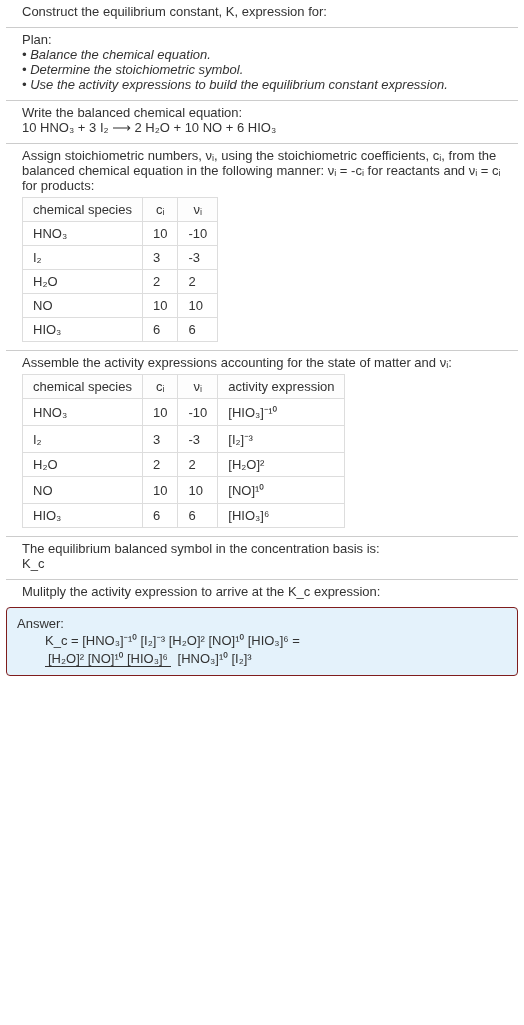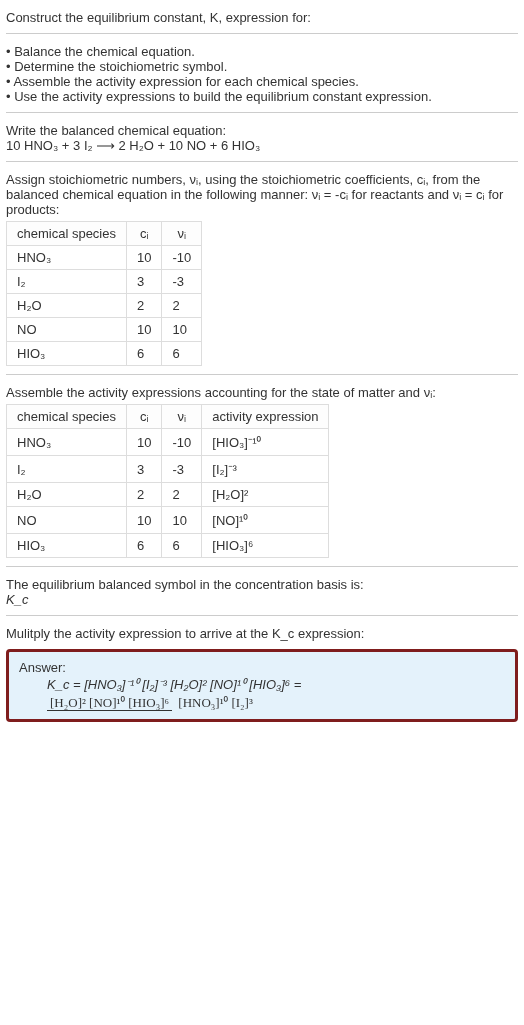--- a/index.html
+++ b/index.html
@@ -4,67 +4,66 @@
 <style>
   html, body {
     margin: 0;
     padding: 0;
     font-family: "Segoe UI", Arial, sans-serif;
     font-size: 13px;
     color: #333;
     background: #fff;
     width: 524px;
   }
-  .section { padding: 4px 6px 8px 6px; margin-top: 6px; }
+  .section { padding: 4px 6px 8px 22px; }
   .hr { border-top: 1px solid #ccc; margin: 0 6px; }
-  .title { font-style: italic; }
-  .bullets { margin: 0; padding: 0; }
+  .title { }
+  .bullets { margin: 0; padding: 0; font-style: italic; }
   .bullets > div::before { content: "• "; }
   table.data {
     border-collapse: collapse;
     margin-top: 4px;
   }
   table.data th, table.data td {
     border: 1px solid #ddd;
     padding: 4px 10px;
     text-align: left;
     font-weight: normal;
     white-space: nowrap;
   }
   table.data th { background: #fdfdfd; text-align: center; }
   .num { text-align: right; }
   .answer-box {
     background: #e4f2fb;
-    border: 3px solid #7f1d1d;
+    border: 1px solid #7f1d1d;
     border-radius: 4px;
     padding: 8px 10px;
     margin: 0 6px 6px 6px;
   }
   .frac {
     display: inline-block;
     vertical-align: middle;
     text-align: right;
-    font-family: Liberation Serif, serif;
   }
   .frac .num-top { border-bottom: 1px solid #333; padding: 0 3px; }
   .frac .den { padding: 0 3px; }
 </style>
 </head>
 <body>
 
 <div class="section">
   <div>Construct the equilibrium constant, K, expression for:</div>
 </div>
 <div class="hr"></div>
 
 <div class="section">
+  <div>Plan:</div>
   <div class="bullets">
     <div>Balance the chemical equation.</div>
     <div>Determine the stoichiometric symbol.</div>
-    <div>Assemble the activity expression for each chemical species.</div>
     <div>Use the activity expressions to build the equilibrium constant expression.</div>
   </div>
 </div>
 <div class="hr"></div>
 
 <div class="section">
   <div>Write the balanced chemical equation:</div>
   <div>10 HNO₃ + 3 I₂ ⟶ 2 H₂O + 10 NO + 6 HIO₃</div>
 </div>
 <div class="hr"></div>

